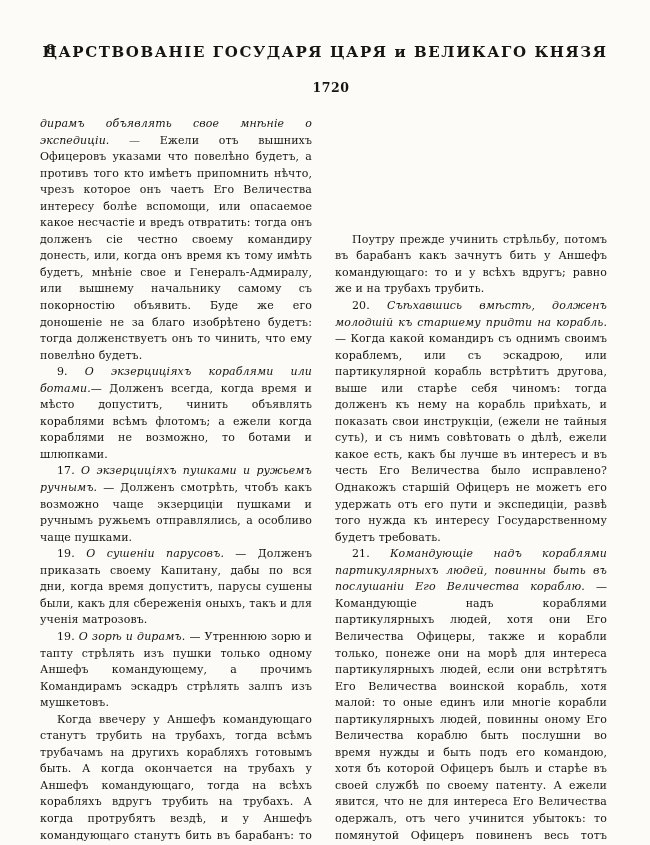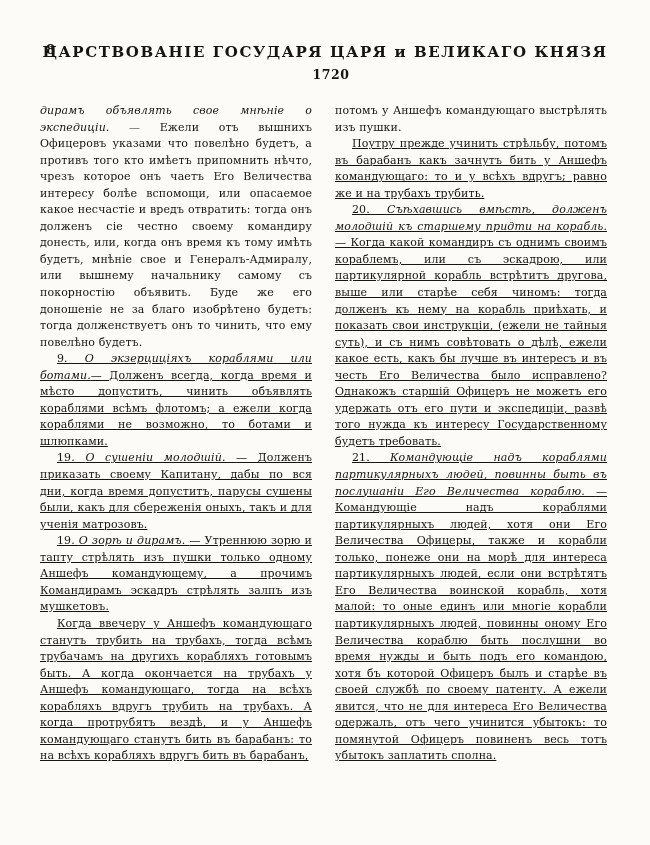--- a/index.html
+++ b/index.html
@@ -35,21 +35,21 @@
     font-size: 15px;
     font-weight: bold;
     letter-spacing: 1.6px;
     white-space: nowrap;
   }
   .year {
     text-align: center;
     font-size: 12.5px;
     font-weight: bold;
     letter-spacing: 0.5px;
-    margin-top: 7px;
+    margin-top: 20px;
     padding-left: 12px;
   }
   .content {
     display: flex;
     margin-top: 21px;
     padding: 0 36px 0 40px;
     align-items: flex-end;
   }
   .column {
     width: 272px;
@@ -63,21 +63,20 @@
     border-left: 1.5px solid #1c1a17;
     border-right: 1.5px solid #1c1a17;
     margin: 2px 9px 6px 10px;
   }
   .para {
     margin: 0;
     padding: 0;
   }
   .para.indent {
     text-indent: 17px;
-    text-decoration: underline;
   }
   .seg-italic {
     font-style: italic;
   }
   .seg-normal {
     font-style: normal;
   }
 </style>
 </head>
 <body>
@@ -85,25 +84,25 @@
 <div class="page">
   <div class="header-row">
     <span class="page-number">8</span>
     <h1 class="header-title">ЦАРСТВОВАНІЕ ГОСУДАРЯ ЦАРЯ и ВЕЛИКАГО КНЯЗЯ</h1>
   </div>
   <div class="year">1720</div>
   <div class="content">
     <div class="column" id="col-left">
         <p class="para"><span class="seg-italic">дирамъ объявлять свое мнѣніе о экспедиціи. — </span><span class="seg-normal">Ежели отъ вышнихъ Офицеровъ указами что повелѣно будетъ, а противъ того кто имѣетъ припомнить нѣчто, чрезъ которое онъ чаетъ Его Величества интересу болѣе вспомощи, или опасаемое какое несчастіе и вредъ отвратить: тогда онъ долженъ сіе честно своему командиру донесть, или, когда онъ время къ тому имѣть будетъ, мнѣніе свое и Генералъ-Адмиралу, или вышнему начальнику самому съ покорностію объявить. Буде же его доношеніе не за благо изобрѣтено будетъ: тогда долженствуетъ онъ то чинить, что ему повелѣно будетъ.</span></p>
         <p class="para indent"><span class="seg-normal">9. </span><span class="seg-italic">О экзерциціяхъ кораблями или ботами.</span><span class="seg-normal">— Долженъ всегда, когда время и мѣсто допуститъ, чинить объявлять кораблями всѣмъ флотомъ; а ежели когда кораблями не возможно, то ботами и шлюпками.</span></p>
-        <p class="para indent"><span class="seg-normal">19. </span><span class="seg-italic">О сушеніи молодшій. </span><span class="seg-normal">— Долженъ приказать своему Капитану, дабы по вся дни, когда время допуститъ, парусы сушены были, какъ для сбереженія оныхъ, такъ и для ученія матрозовъ.</span></p>
+        <p class="para indent"><span class="seg-normal">17. </span><span class="seg-italic">О экзерциціяхъ пушками и ружьемъ ручнымъ. </span><span class="seg-normal">— Долженъ смотрѣть, чтобъ какъ возможно чаще экзерциціи пушками и ручнымъ ружьемъ отправлялись, а особливо чаще пушками.</span></p>
+        <p class="para indent"><span class="seg-normal">19. </span><span class="seg-italic">О сушеніи парусовъ. </span><span class="seg-normal">— Долженъ приказать своему Капитану, дабы по вся дни, когда время допуститъ, парусы сушены были, какъ для сбереженія оныхъ, такъ и для ученія матрозовъ.</span></p>
         <p class="para indent"><span class="seg-normal">19. </span><span class="seg-italic">О зорѣ и дирамъ. </span><span class="seg-normal">— Утреннюю зорю и тапту стрѣлять изъ пушки только одному Аншефъ командующему, а прочимъ Командирамъ эскадръ стрѣлять залпъ изъ мушкетовъ.</span></p>
         <p class="para indent"><span class="seg-normal">Когда ввечеру у Аншефъ командующаго станутъ трубить на трубахъ, тогда всѣмъ трубачамъ на другихъ корабляхъ готовымъ быть. А когда окончается на трубахъ у Аншефъ командующаго, тогда на всѣхъ корабляхъ вдругъ трубить на трубахъ. А когда протрубятъ вездѣ, и у Аншефъ командующаго станутъ бить въ барабанъ: то на всѣхъ корабляхъ вдругъ бить въ барабанъ,</span></p>
       </div>
     <div class="divider"></div>
     <div class="column" id="col-right">
-        <p class="para"><span class="seg-normal">потомъ у Аншефъ командующаго выстрѣлять изъ пушки.</span></p>
         <p class="para indent"><span class="seg-normal">Поутру прежде учинить стрѣльбу, потомъ въ барабанъ какъ зачнутъ бить у Аншефъ командующаго: то и у всѣхъ вдругъ; равно же и на трубахъ трубить.</span></p>
         <p class="para indent"><span class="seg-normal">20. </span><span class="seg-italic">Съѣхавшись вмѣстѣ, долженъ молодшій къ старшему придти на корабль. </span><span class="seg-normal">— Когда какой командиръ съ однимъ своимъ кораблемъ, или съ эскадрою, или партикулярной корабль встрѣтитъ другова, выше или старѣе себя чиномъ: тогда долженъ къ нему на корабль приѣхать, и показать свои инструкціи, (ежели не тайныя суть), и съ нимъ совѣтовать о дѣлѣ, ежели какое есть, какъ бы лучше въ интересъ и въ честь Его Величества было исправлено? Однакожъ старшій Офицеръ не можетъ его удержать отъ его пути и экспедиціи, развѣ того нужда къ интересу Государственному будетъ требовать.</span></p>
         <p class="para indent"><span class="seg-normal">21. </span><span class="seg-italic">Командующіе надъ кораблями партикулярныхъ людей, повинны быть въ послушаніи Его Величества кораблю. </span><span class="seg-normal">— Командующіе надъ кораблями партикулярныхъ людей, хотя они Его Величества Офицеры, также и корабли только, понеже они на морѣ для интереса партикулярныхъ людей, если они встрѣтятъ Его Величества воинской корабль, хотя малой: то оные единъ или многіе корабли партикулярныхъ людей, повинны оному Его Величества кораблю быть послушни во время нужды и быть подъ его командою, хотя бъ которой Офицеръ былъ и старѣе въ своей службѣ по своему патенту. А ежели явится, что не для интереса Его Величества одержалъ, отъ чего учинится убытокъ: то помянутой Офицеръ повиненъ весь тотъ убытокъ заплатить сполна.</span></p>
       </div>
   </div>
 </div>
 
 </body></html>

